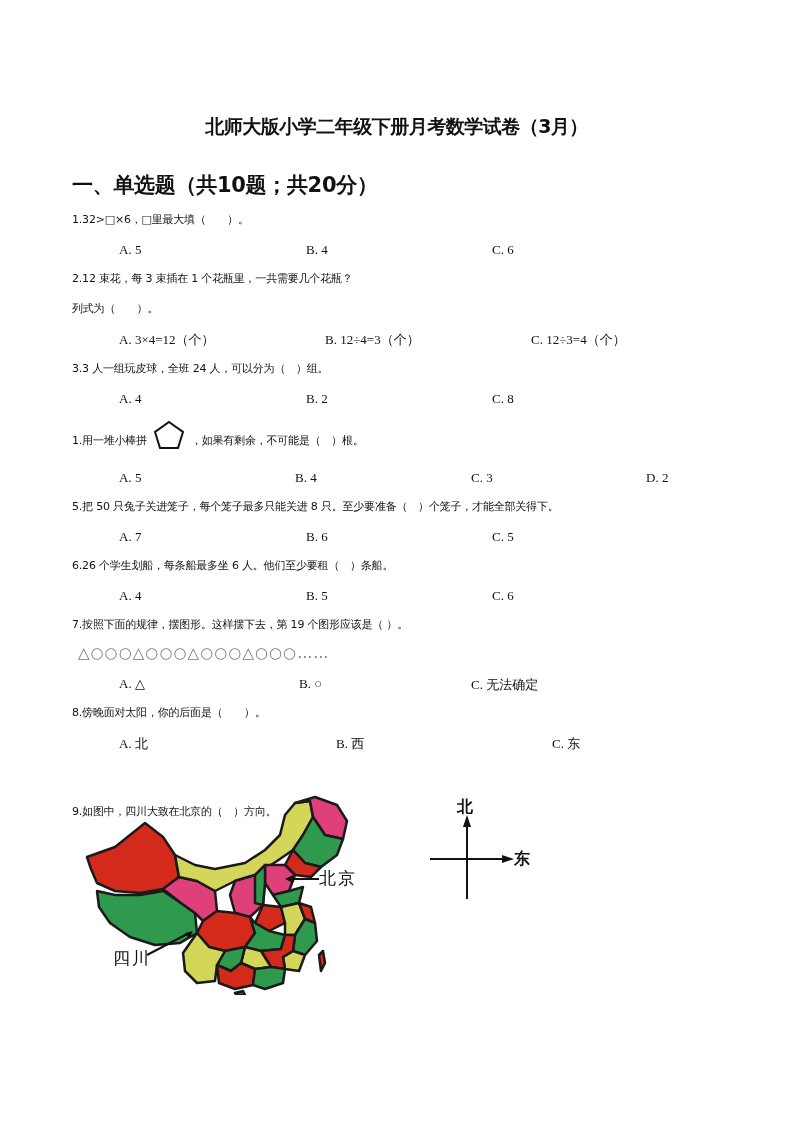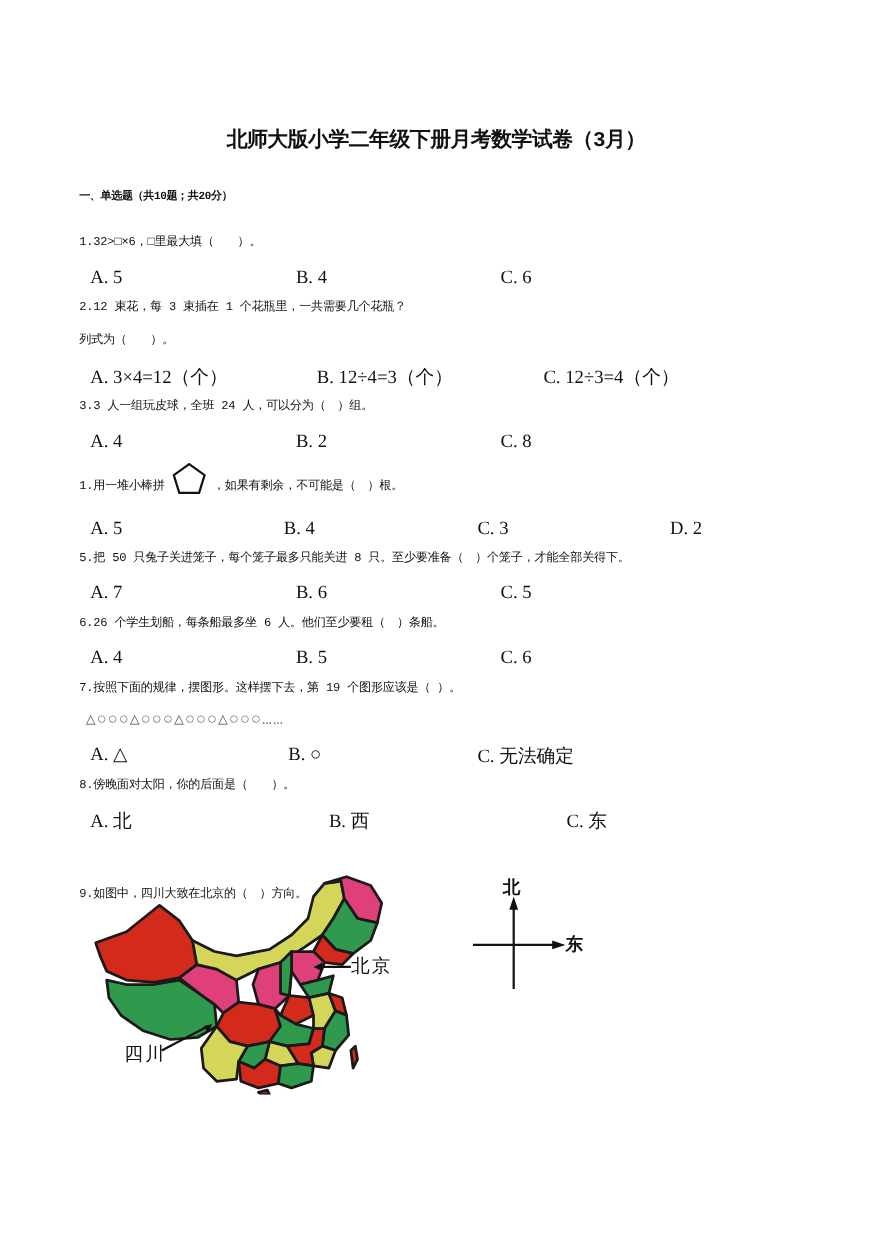--- a/index.html
+++ b/index.html
@@ -1,25 +1,25 @@
 <!DOCTYPE html>
 <html><head>
 <meta charset="utf-8">
 <style>
   html, body { margin: 0; padding: 0; background: #ffffff; }
   body {
     width: 793px; height: 1122px; position: relative; overflow: hidden;
     font-family: "DejaVu Sans", "Liberation Sans", sans-serif;
     color: #111;
   }
-  .abs { position: absolute; white-space: nowrap; font-family: Liberation Mono, monospace; }
+  .abs { position: absolute; white-space: nowrap; }
   .title { left: 0; width: 793px; top: 114px; text-align: center; font-size: 19px; font-weight: bold; letter-spacing: -0.5px; }
-  .section { left: 72px; top: 171px; font-size: 10px; font-weight: bold; letter-spacing: -0.3px; }
+  .section { left: 72px; top: 171px; font-size: 21px; font-weight: bold; letter-spacing: -0.3px; }
   .q { left: 72px; font-size: 11px; letter-spacing: -0.2px; }
-  .opt { font-size: 17px; font-family: "Liberation Serif", "DejaVu Serif", serif; }
+  .opt { font-size: 13px; font-family: "Liberation Serif", "DejaVu Serif", serif; margin-left: 37px; }
   .pattern { left: 78px; top: 644px; font-size: 15px; color: #777; letter-spacing: 1px; }
   .pentagon { display: inline-block; vertical-align: middle; margin: 0 6px; }
   .map { left: 85px; top: 795px; }
   .compass { left: 426px; top: 797px; }
 </style>
 </head>
 <body>
 
 <div class="abs title">北师大版小学二年级下册月考数学试卷（3月）</div>
 <div class="abs section">一、单选题（共10题；共20分）</div>

